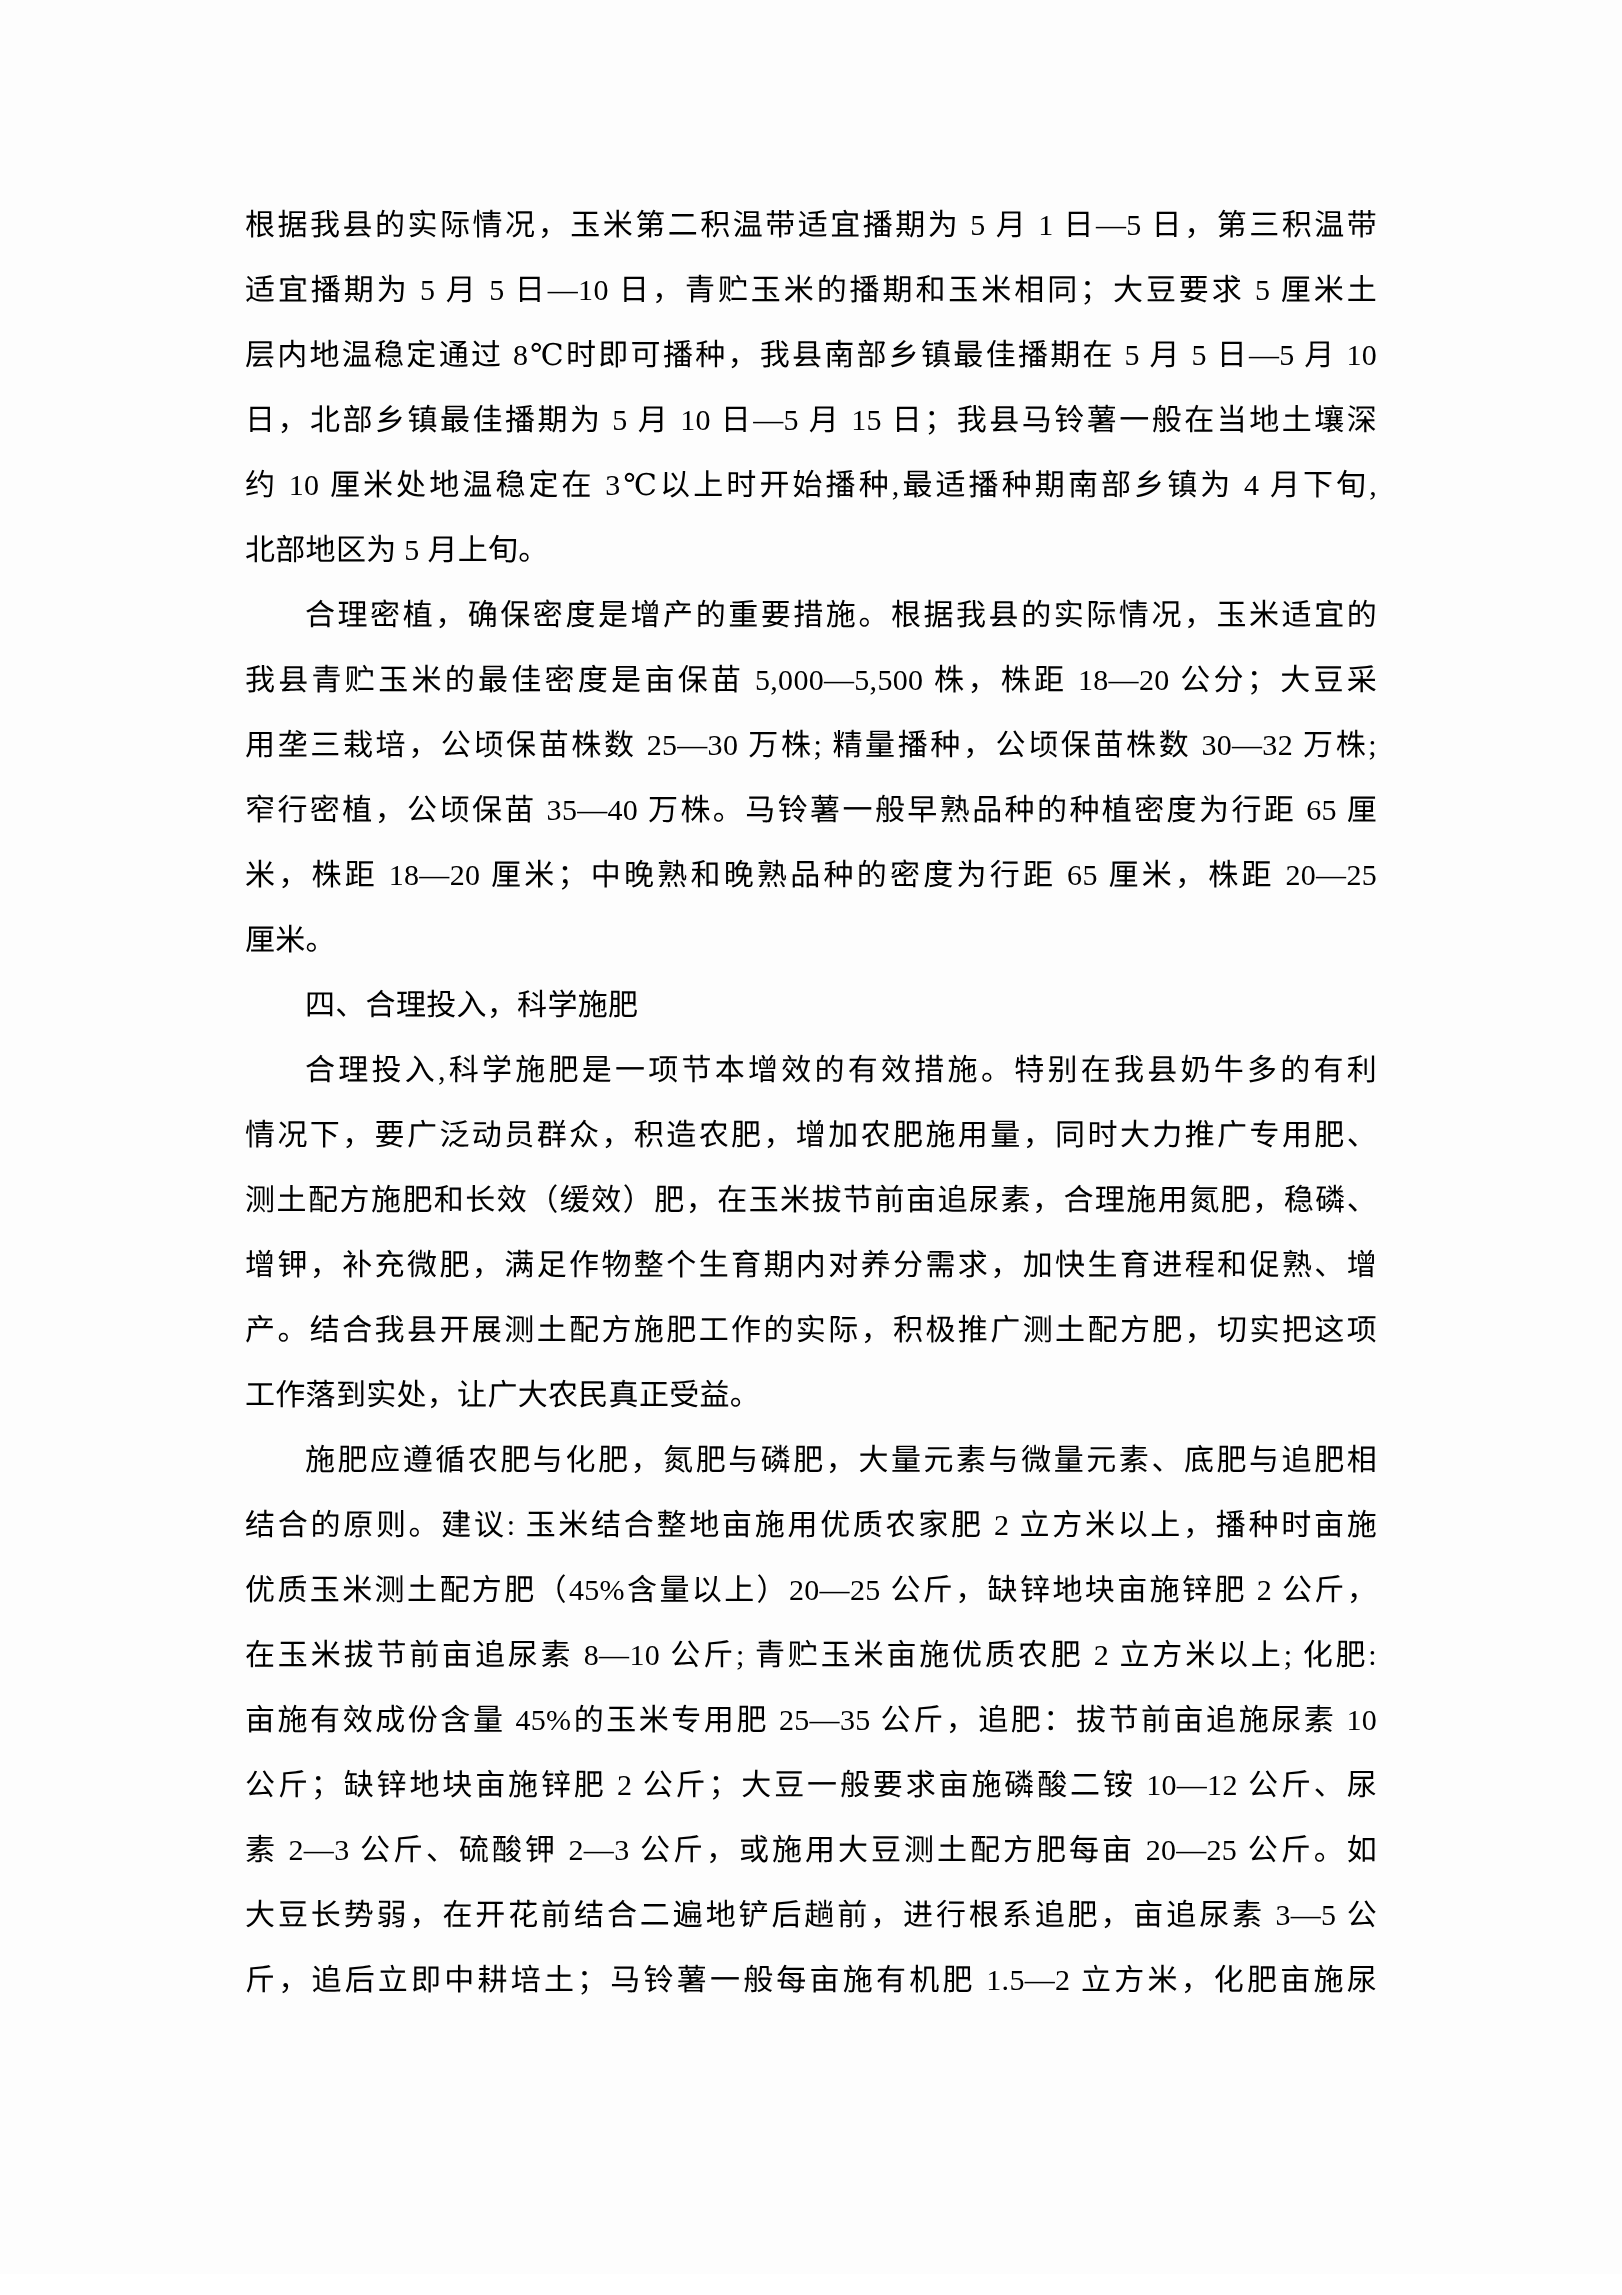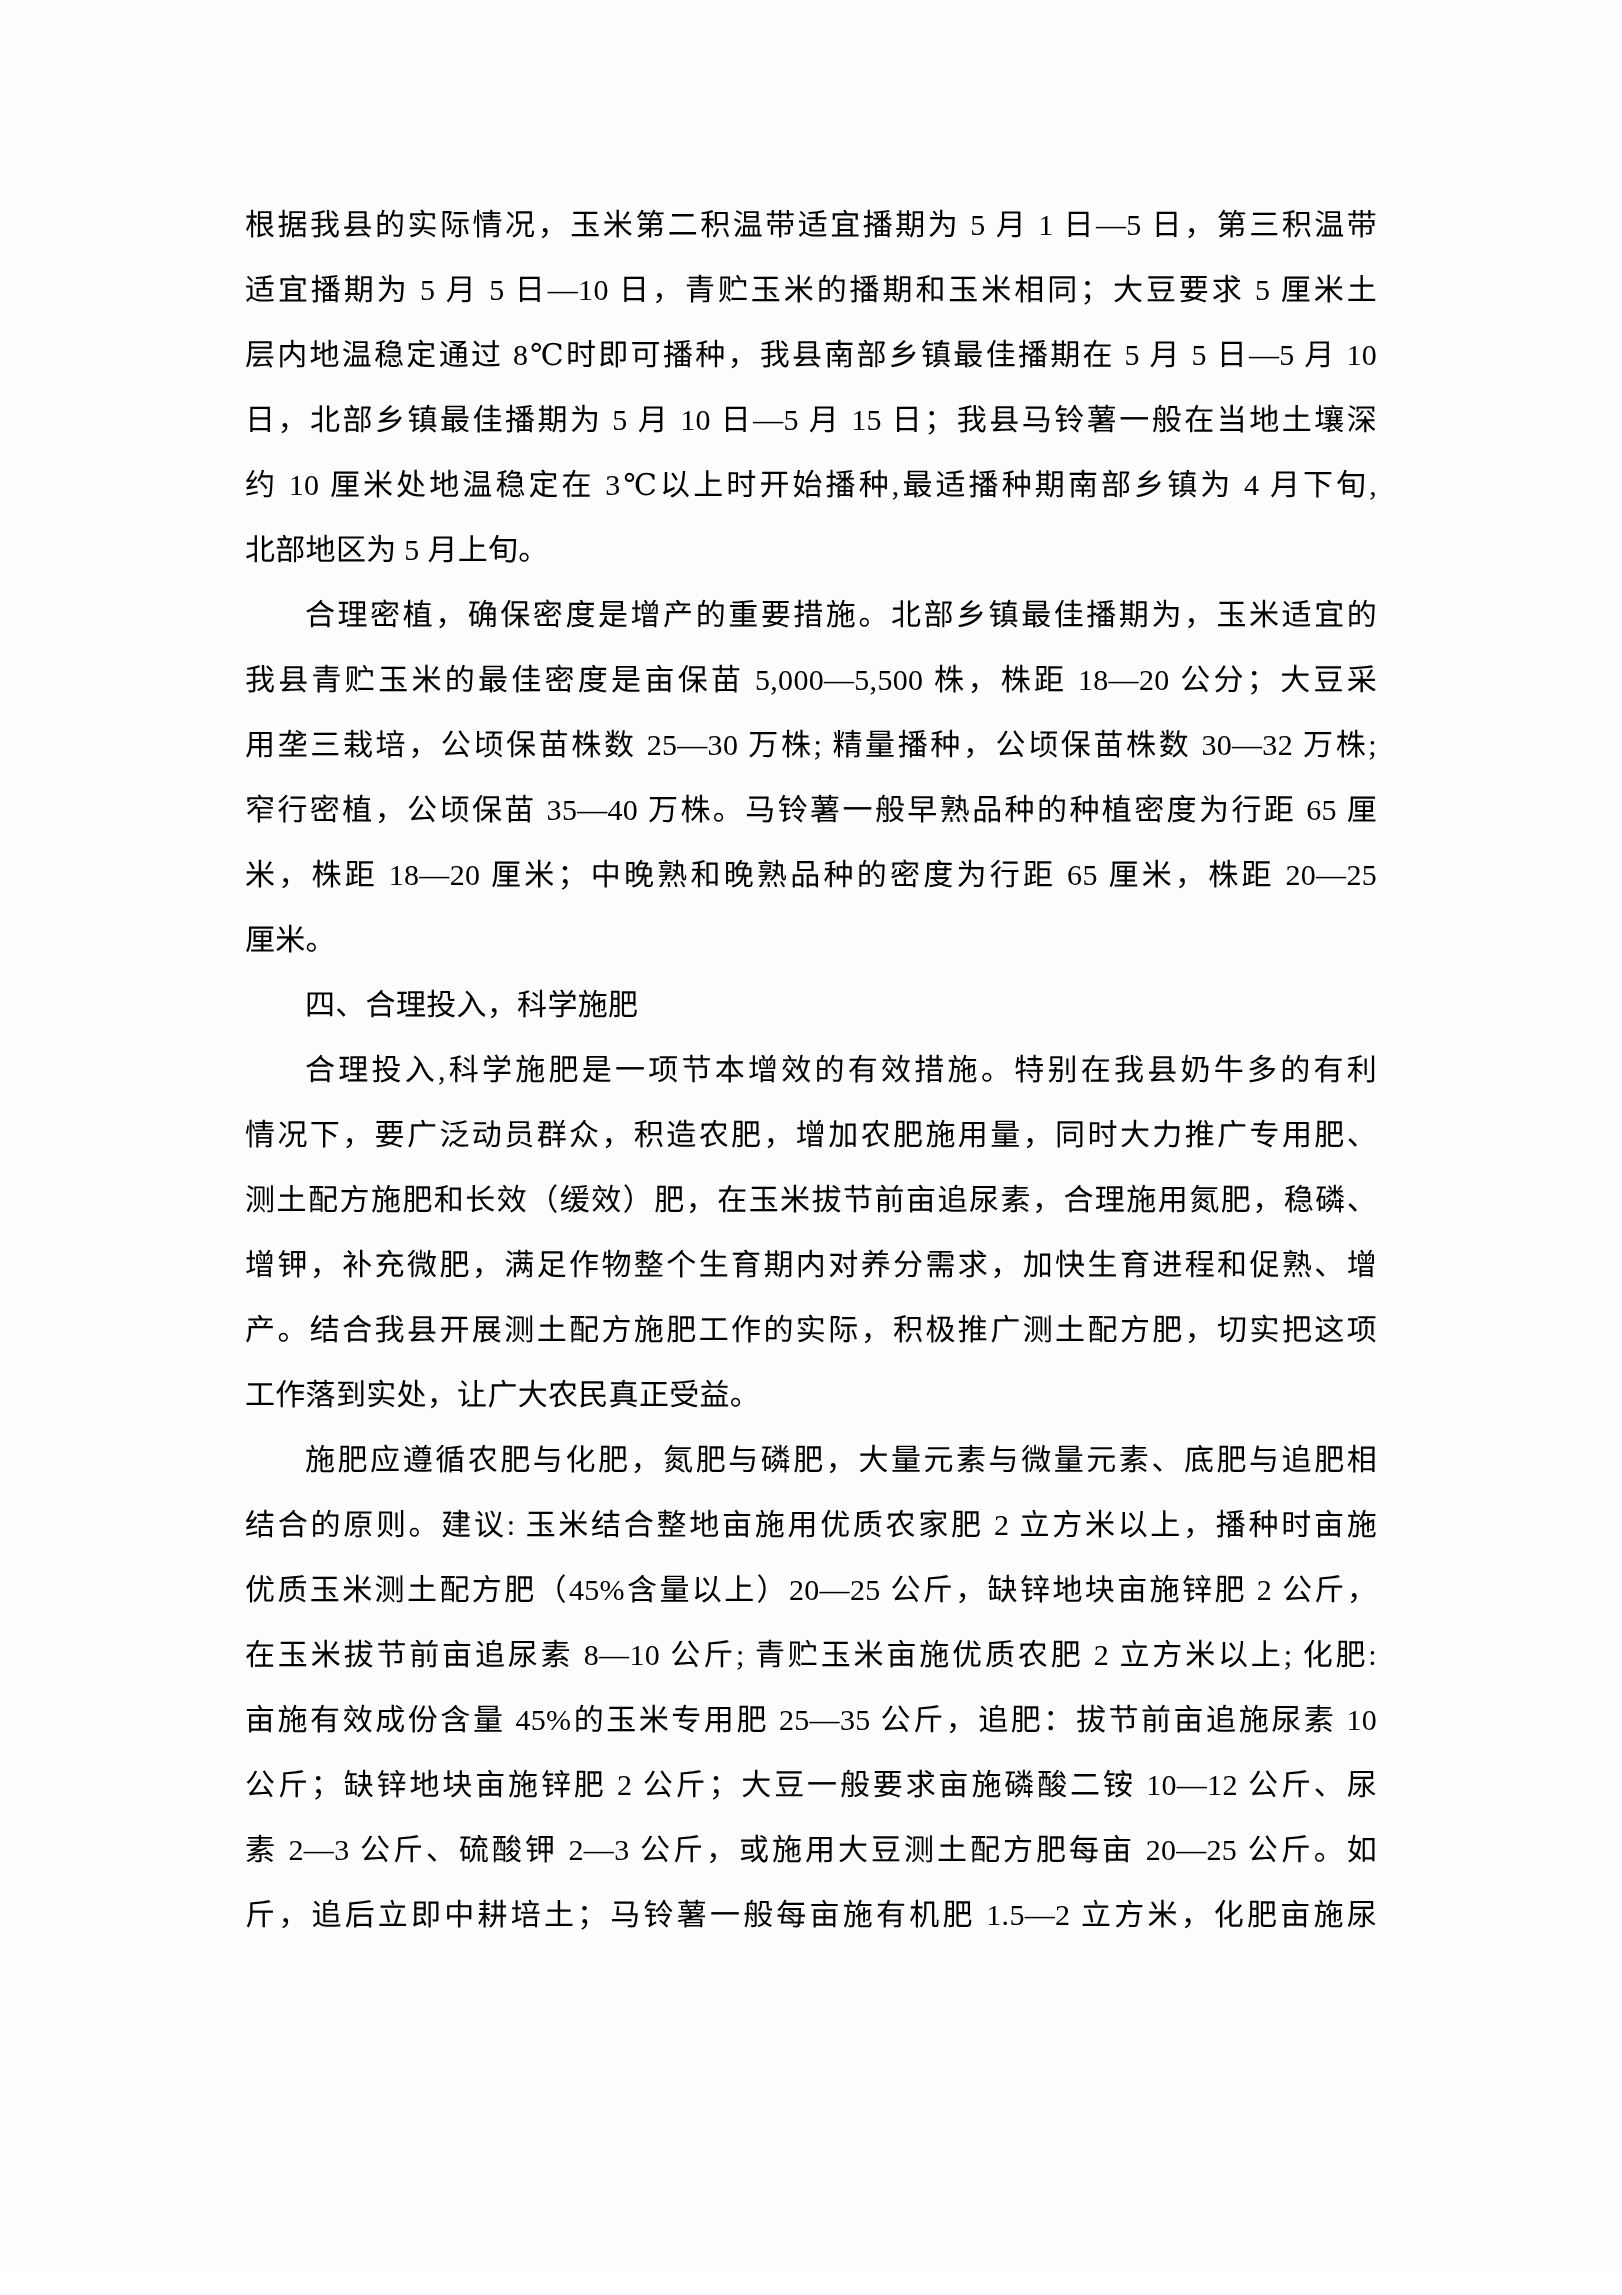--- a/index.html
+++ b/index.html
@@ -51,21 +51,21 @@
     <div class="paragraph">
       <div class="line">根据我县的实际情况，玉米第二积温带适宜播期为 5 月 1 日—5 日，第三积温带</div>
       <div class="line">适宜播期为 5 月 5 日—10 日，青贮玉米的播期和玉米相同；大豆要求 5 厘米土</div>
       <div class="line">层内地温稳定通过 8℃时即可播种，我县南部乡镇最佳播期在 5 月 5 日—5 月 10</div>
       <div class="line">日，北部乡镇最佳播期为 5 月 10 日—5 月 15 日；我县马铃薯一般在当地土壤深</div>
       <div class="line">约 10 厘米处地温稳定在 3℃以上时开始播种,最适播种期南部乡镇为 4 月下旬,</div>
       <div class="line para-end">北部地区为 5 月上旬。</div>
     </div>
 
     <div class="paragraph">
-      <div class="line indent">合理密植，确保密度是增产的重要措施。北部乡镇最佳播期为，玉米适宜的</div>
+      <div class="line indent">合理密植，确保密度是增产的重要措施。根据我县的实际情况，玉米适宜的</div>
       <div class="line">我县青贮玉米的最佳密度是亩保苗 5,000—5,500 株，株距 18—20 公分；大豆采</div>
       <div class="line">用垄三栽培，公顷保苗株数 25—30 万株; 精量播种，公顷保苗株数 30—32 万株;</div>
       <div class="line">窄行密植，公顷保苗 35—40 万株。马铃薯一般早熟品种的种植密度为行距 65 厘</div>
       <div class="line">米，株距 18—20 厘米；中晚熟和晚熟品种的密度为行距 65 厘米，株距 20—25</div>
       <div class="line para-end">厘米。</div>
     </div>
 
     <div class="paragraph">
       <div class="line para-end indent">四、合理投入，科学施肥</div>
     </div>
@@ -80,18 +80,19 @@
     </div>
 
     <div class="paragraph">
       <div class="line indent">施肥应遵循农肥与化肥，氮肥与磷肥，大量元素与微量元素、底肥与追肥相</div>
       <div class="line">结合的原则。建议: 玉米结合整地亩施用优质农家肥 2 立方米以上，播种时亩施</div>
       <div class="line">优质玉米测土配方肥（45%含量以上）20—25 公斤，缺锌地块亩施锌肥 2 公斤，</div>
       <div class="line">在玉米拔节前亩追尿素 8—10 公斤; 青贮玉米亩施优质农肥 2 立方米以上; 化肥:</div>
       <div class="line">亩施有效成份含量 45%的玉米专用肥 25—35 公斤，追肥：拔节前亩追施尿素 10</div>
       <div class="line">公斤；缺锌地块亩施锌肥 2 公斤；大豆一般要求亩施磷酸二铵 10—12 公斤、尿</div>
       <div class="line">素 2—3 公斤、硫酸钾 2—3 公斤，或施用大豆测土配方肥每亩 20—25 公斤。如</div>
+      <div class="line">大豆长势弱，在开花前结合二遍地铲后趟前，进行根系追肥，亩追尿素 3—5 公</div>
       <div class="line">斤，追后立即中耕培土；马铃薯一般每亩施有机肥 1.5—2 立方米，化肥亩施尿</div>
     </div>
 
   </div>
 </div>
 
 
 </body></html>

